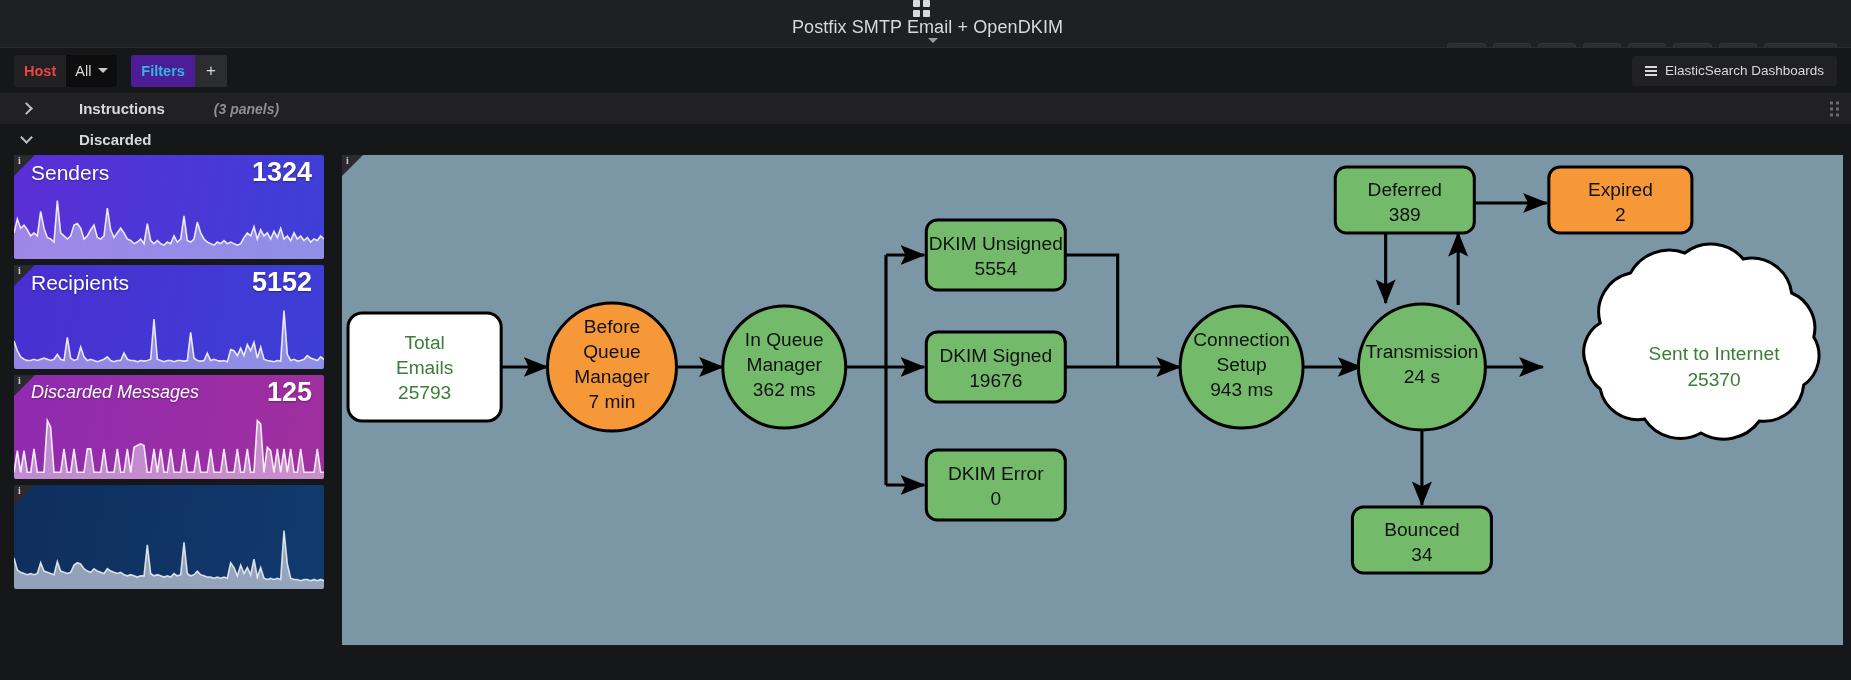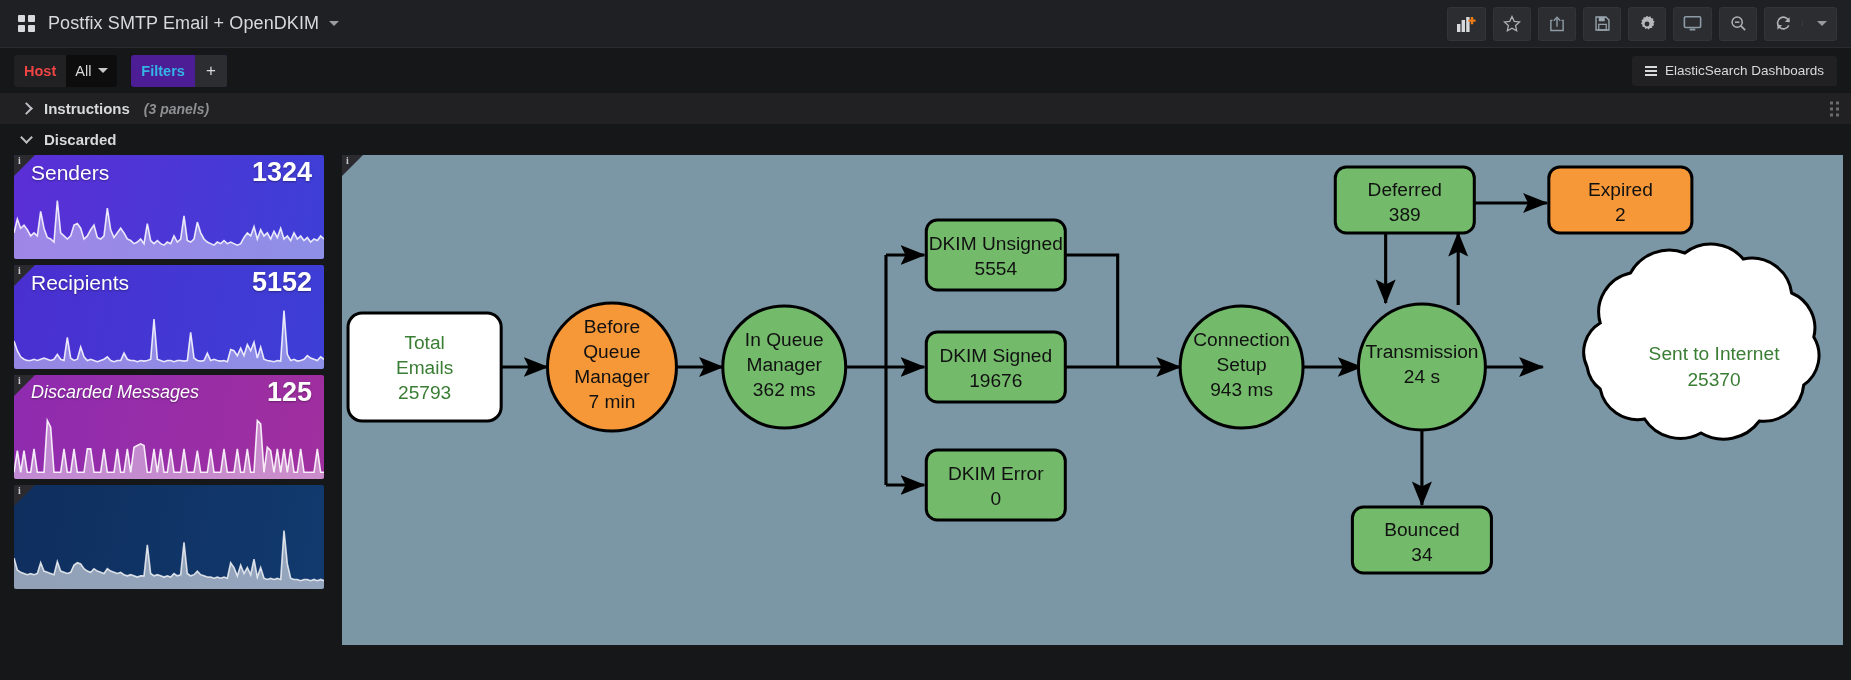--- a/index.html
+++ b/index.html
@@ -12,20 +12,21 @@
 
   
   .topnav {
     height: 48px;
     display: flex;
     align-items: center;
     padding: 0 14px 0 18px;
     background: #1f2023;
     border-bottom: 1px solid #2b2b2f;
     position: relative;
+    flex-direction: column;
   }
   .grid-logo {
     width: 17px; height: 17px;
     display: grid;
     grid-template-columns: 7px 7px;
     grid-template-rows: 7px 7px;
     gap: 3px;
     margin-right: 13px;
     flex: 0 0 auto;
   }
@@ -138,20 +139,21 @@
   .rowhdr {
     height: 31px;
     display: flex;
     align-items: center;
     padding-left: 22px;
     color: #d8d9da;
     font-size: 15px;
     font-weight: bold;
     cursor: pointer;
     position: relative;
+    gap: 35px;
   }
   .rowhdr.collapsed { background: #212124; }
   .chev {
     width: 9px; height: 9px;
     border-right: 2px solid #bfc0c2;
     border-bottom: 2px solid #bfc0c2;
     margin-right: 13px;
     flex: 0 0 auto;
   }
   .chev.right { transform: rotate(-45deg); }

